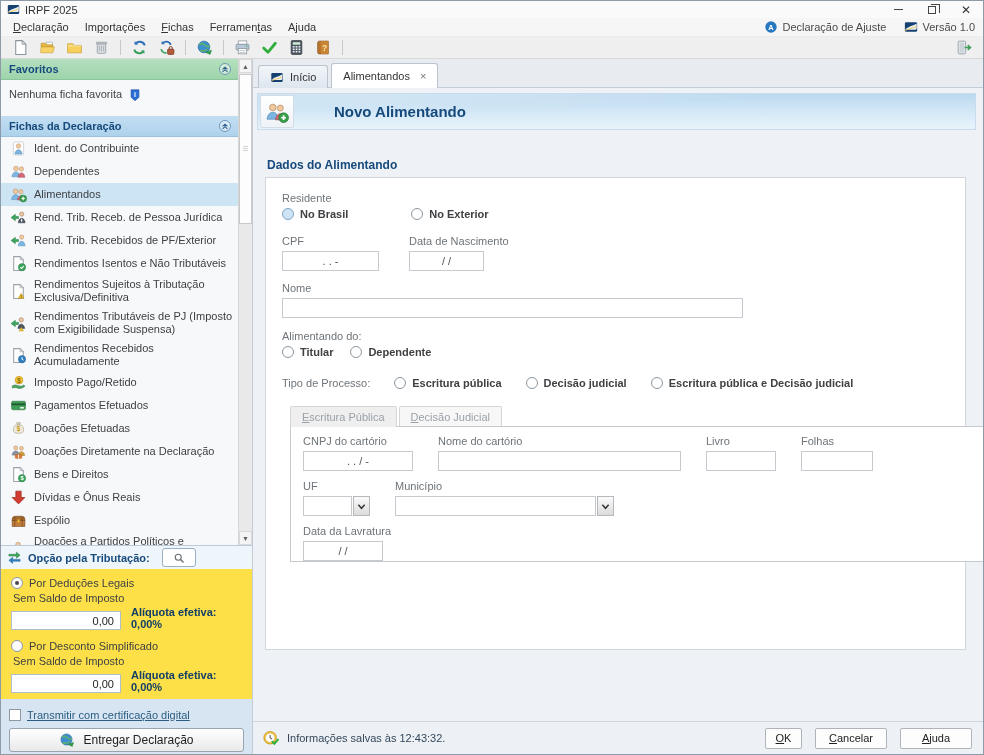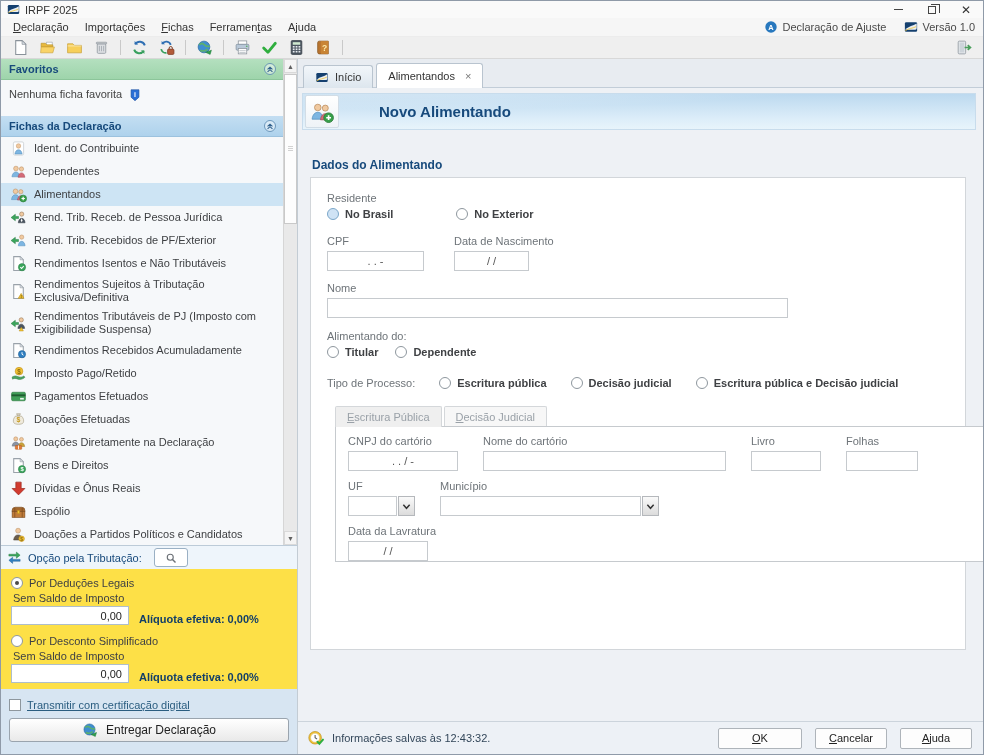--- a/index.html
+++ b/index.html
@@ -27,21 +27,21 @@
 
   
   .toolbar { height:22px; background:#efefef; border-bottom:1px solid #d8d8d8; display:flex; align-items:center; padding:0 6px; }
   .tool-btn { background:transparent; border:none; padding:1px 4px; margin:0 1px; display:flex; align-items:center; cursor:default; }
   .tool-btn .ic { width:17px; height:17px; }
   .tool-sep { width:1px; height:15px; background:#c9c9c9; margin:0 5px; }
   .toolbar-right { margin-left:auto; display:flex; }
 
   
   .app-body { display:flex; height:695px; }
-  .sidebar { width:297px; background:#f6f8fa; border-right:1px solid #c3ccd4; display:flex; flex-direction:column; }
+  .sidebar { width:252px; background:#f6f8fa; border-right:1px solid #c3ccd4; display:flex; flex-direction:column; }
   .main { flex:1; display:flex; flex-direction:column; background:#eef1f5; min-width:0; }
 
   
   .side-scroll { height:486px; position:relative; padding-right:14px; overflow:hidden; }
   .side-head { height:21px; display:flex; align-items:center; padding:0 6px 0 8px; font-size:11px; font-weight:bold; color:#174a7c; }
   .side-head .ic { margin-left:auto; width:14px; height:14px; }
   .head-green { background:linear-gradient(#b4e0bf,#9ed4ab); border-bottom:1px solid #8cc59a; }
   .head-blue  { background:linear-gradient(#c3def2,#aed2ec); border-bottom:1px solid #9cc2de; margin-top:4px; }
   .fav-empty { display:flex; align-items:flex-start; gap:6px; padding:8px 8px 10px; font-size:11px; color:#444; }
   .fav-empty .ic { width:14px; height:14px; }
@@ -54,21 +54,21 @@
   .sb { position:absolute; right:0; top:0; bottom:0; width:14px; background:#e9e9e9; border-left:1px solid #d6d6d6; }
   .sb-btn { position:absolute; left:0; width:13px; height:14px; background:#f4f4f4; border:1px solid #d9d9d9; display:flex; align-items:center; justify-content:center; font-size:7px; color:#606060; }
   .sb-up { top:0; } .sb-down { bottom:0; }
   .sb-thumb { position:absolute; left:0; top:15px; width:13px; height:150px; background:#fdfdfd; border:1px solid #c9c9c9; }
   .sb-thumb::after { content:''; position:absolute; left:3px; top:50%; margin-top:-3px; width:5px; height:6px; background:repeating-linear-gradient(#d2d2d2 0 1px, transparent 1px 2px); }
 
   
   .side-bottom { flex:1; background:#d7e5f2; border-top:1px solid #bccbd8; overflow:hidden; }
   .tax-header { height:23px; display:flex; align-items:center; gap:6px; padding:0 8px 0 6px; background:#eef5fb; }
   .tax-header .ic { width:15px; height:15px; }
-  .tax-title { font-size:11px; font-weight:normal; color:#174a7c; }
+  .tax-title { font-size:11px; font-weight:bold; color:#174a7c; }
   .search-btn { margin-left:6px; width:34px; height:19px; background:#fff; border:1px solid #9ab0c4; border-radius:3px; display:flex; align-items:center; justify-content:center; }
   .search-btn .ic { width:12px; height:12px; }
   .tax-panel { background:#fde047; padding:5px 10px 6px; }
   .tax-opt-row { display:flex; align-items:center; gap:6px; height:17px; }
   .tax-opt-label { font-size:11px; color:#3f4144; }
   .tax-sub { font-size:11px; color:#3f4144; margin:1px 0 2px 2px; }
   .tax-val-row { display:flex; align-items:flex-end; gap:10px; }
   .tax-input { width:118px; height:19px; background:#fff; border:1px solid #aebecb; font-size:11px; color:#222; text-align:right; padding-right:6px; display:flex; align-items:center; justify-content:flex-end; }
   .tax-rate { font-size:11px; font-weight:bold; color:#123e68; }
   .tax-opt + .tax-opt { margin-top:7px; }
@@ -119,21 +119,21 @@
   .combo-field { border:1px solid #c6cace; background:#fff; height:20px; }
   .combo-btn { width:17px; height:20px; margin-left:1px; border:1px solid #b5b8bc; background:linear-gradient(#fafafa,#dcdcdc); display:flex; align-items:center; justify-content:center; }
   .combo-btn svg { width:9px; height:9px; }
 
   
   .statusbar { height:33px; border-top:1px solid #ccd4dc; background:#edf1f6; display:flex; align-items:center; padding:0 11px 0 9px; gap:7px; }
   .statusbar .ic { width:18px; height:18px; }
   .status-msg { font-size:11px; color:#33475a; }
   .status-btns { margin-left:auto; display:flex; gap:13px; }
   .dlg-btn { height:21px; background:#fdfdfd; border:1px solid #aeb4ba; border-radius:2px; font-size:11px; color:#222; font-family:"Liberation Sans", sans-serif; padding:0; }
-  .dlg-btn.ok { width:84px; } .dlg-btn.w72 { width:72px; }
+  .dlg-btn.ok { width:37px; } .dlg-btn.w72 { width:72px; }
 
   .ic { display:inline-block; }
   .ic svg { width:100%; height:100%; display:block; }
 </style>
 </head>
 <body>
 
 <div class="window">
 
   <div class="titlebar">

